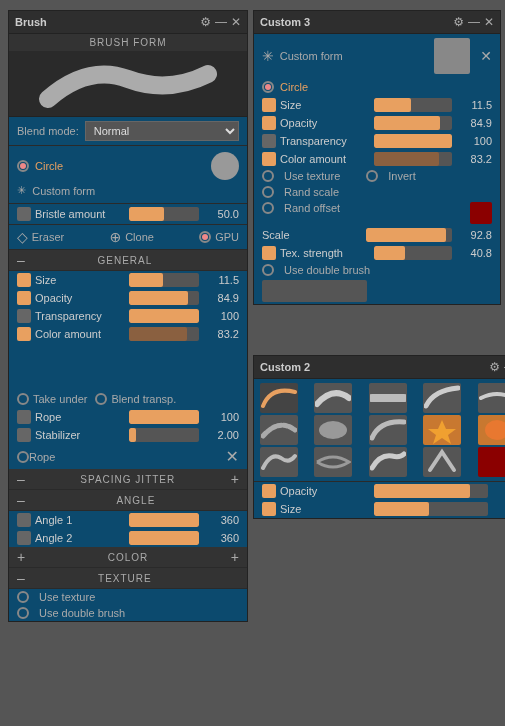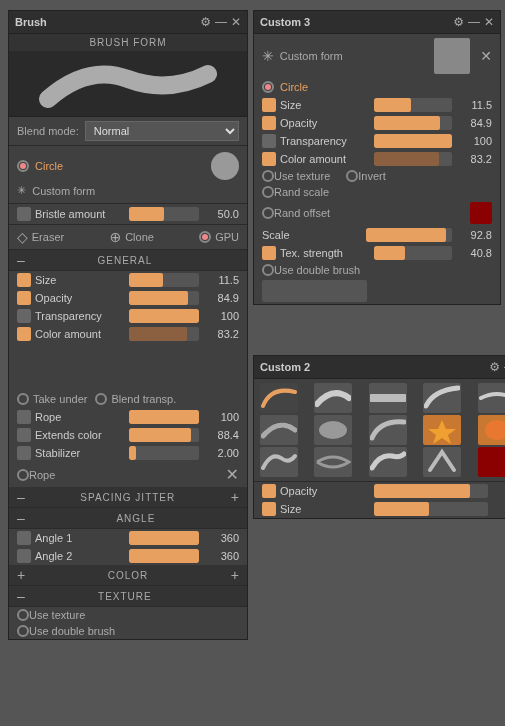--- a/index.html
+++ b/index.html
@@ -9,21 +9,21 @@
       font-size: 11px;
       color: #ddd;
       width: 505px;
       height: 726px;
       overflow: hidden;
       position: relative;
     }
 
     
     .panel {
-      background: #404040;
+      background: #0c4a6e;
       border: 1px solid #222;
       position: absolute;
     }
 
     .panel-header {
       background: #2e2e2e;
       padding: 4px 6px;
       display: flex;
       align-items: center;
       justify-content: space-between;
@@ -312,22 +312,22 @@
     .thumb-preview {
       width: 36px;
       height: 36px;
       background: #888;
       border-radius: 50%;
       margin-left: auto;
     }
 
     .use-texture-row {
       display: flex;
-      align-items: center;
       padding: 2px 8px;
+      gap: 10px;
     }
 
     .invert-label {
       color: #aaa;
       font-size: 11px;
     }
 
     .double-brush-preview {
       width: 105px;
       height: 22px;
@@ -494,28 +494,20 @@
 
   <div class="slider-row">
     <div class="slider-icon slider-icon-gray"></div>
     <span class="slider-label">Rope</span>
     <div class="slider-track">
       <div class="slider-fill" style="width:100%"></div>
     </div>
     <span class="slider-value">100</span>
   </div>
 
-  <div class="slider-row">
-    <div class="slider-icon slider-icon-gray"></div>
-    <span class="slider-label">Extends color</span>
-    <div class="slider-track">
-      <div class="slider-fill" style="width:88%"></div>
-    </div>
-    <span class="slider-value">88.4</span>
-  </div>
 
   <div class="slider-row">
     <div class="slider-icon slider-icon-gray"></div>
     <span class="slider-label">Stabilizer</span>
     <div class="slider-track">
       <div class="slider-fill" style="width:10%"></div>
     </div>
     <span class="slider-value">2.00</span>
   </div>
 

